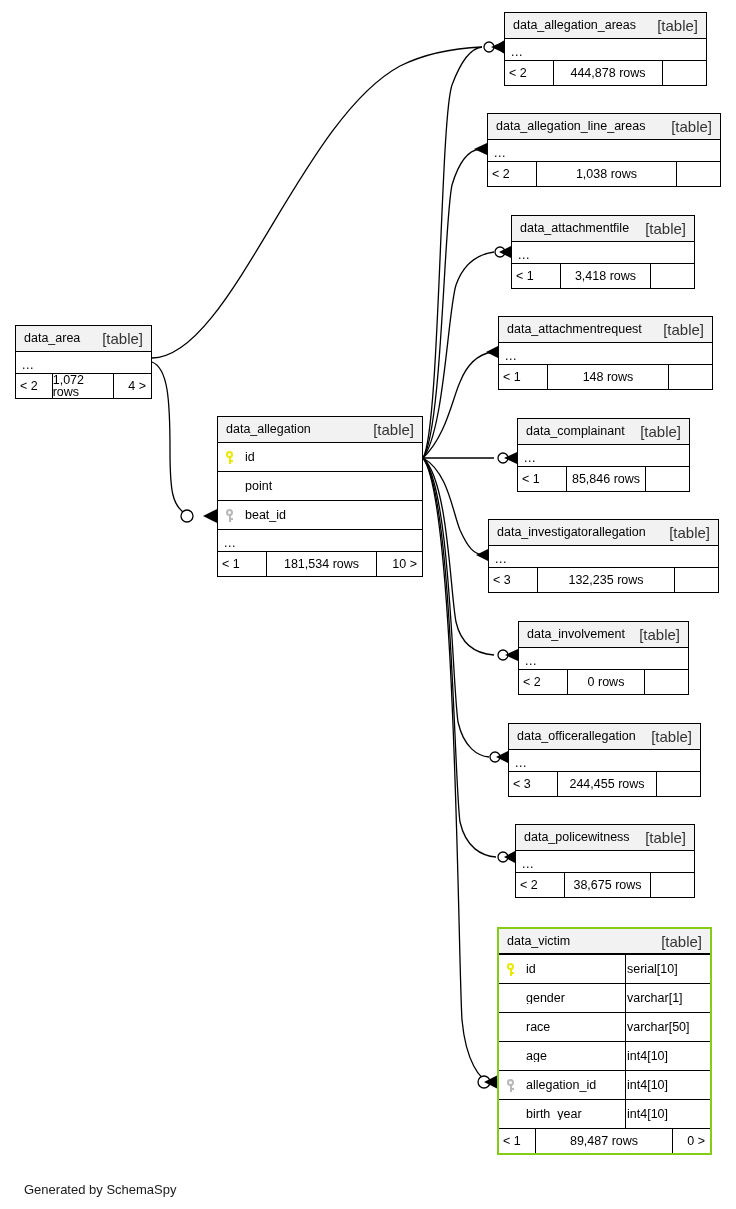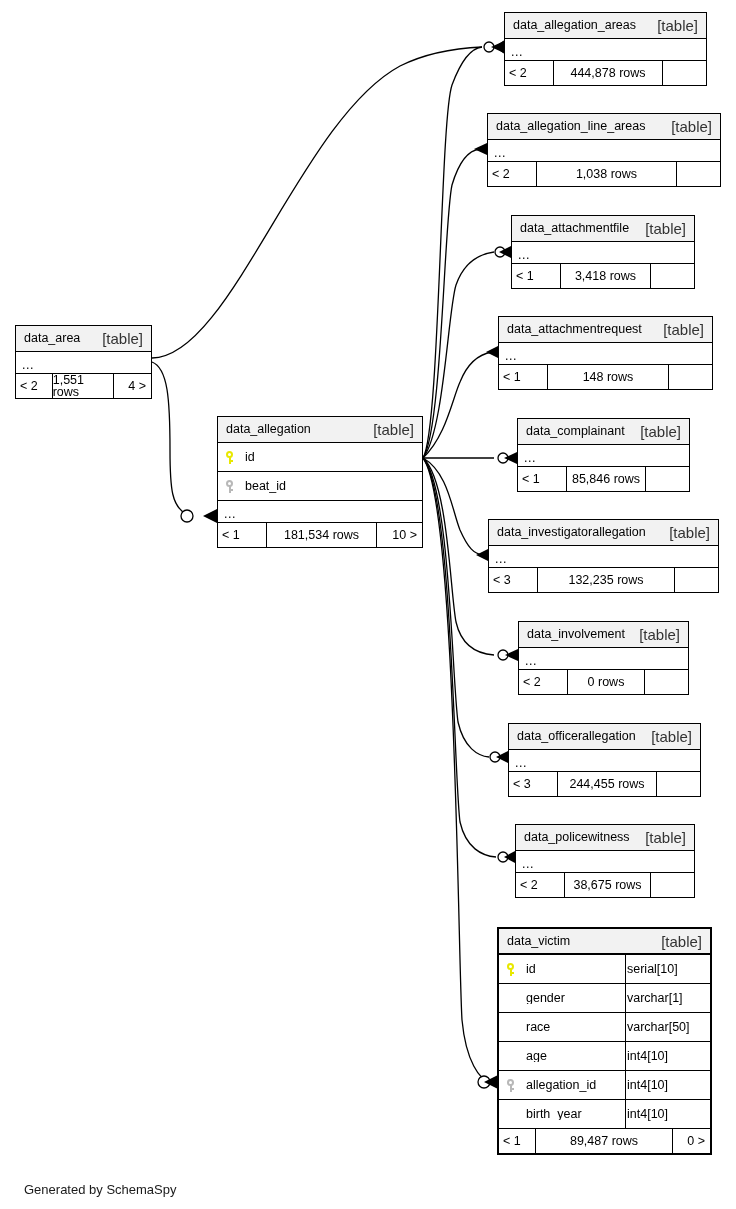--- a/index.html
+++ b/index.html
@@ -31,21 +31,21 @@
   .tbl {
     position: absolute;
     border: 1px solid #000000;
     background: #0f766e;
     box-sizing: border-box;
     border-collapse: collapse;
     font-size: 12.5px;
     color: #000000;
     line-height: 1;
   }
-  .tbl.thick { border: 2px solid #000000; }
+  .tbl.thick { border: 2px solid #84cc16; }
   .tbl .hdr {
     background: #f2f2f2;
     border-bottom: 1px solid #000000;
     height: 26px;
     display: flex;
     align-items: center;
     padding: 0 8px;
     box-sizing: border-box;
     white-space: nowrap;
   }
@@ -399,21 +399,21 @@
         <div class="hdr tight">
           <span class="tname">data_area</span>
           <span class="spacer"></span>
           <span class="ttag">[table]</span>
         </div>
         <div class="rowdots">
           <span class="ellipsis">...</span>
         </div>
         <div class="footer">
           <div class="fl" style="width: 36px;">&lt; 2</div>
-          <div class="fm">1,551 rows</div>
+          <div class="fm">1,072 rows</div>
           <div class="fr" style="width: 38px;">4 &gt;</div>
         </div>
       </div>
       <div class="tbl" style="left: 217px; top: 416px; width: 206px;">
         <div class="hdr tight">
           <span class="tname">data_allegation</span>
           <span class="spacer"></span>
           <span class="ttag">[table]</span>
         </div>
         <div class="row">
@@ -423,20 +423,26 @@
                 <i class="bow"></i>
                 <i class="shaft"></i>
                 <i class="tooth"></i>
               </span>
             </span>
             <span>id</span>
           </div>
         </div>
         <div class="row">
           <div class="colname">
+            <span class="keyslot"></span>
+            <span>point</span>
+          </div>
+        </div>
+        <div class="row">
+          <div class="colname">
             <span class="keyslot">
               <span class="key fk">
                 <i class="bow"></i>
                 <i class="shaft"></i>
                 <i class="tooth"></i>
               </span>
             </span>
             <span>beat_id</span>
           </div>
         </div>

